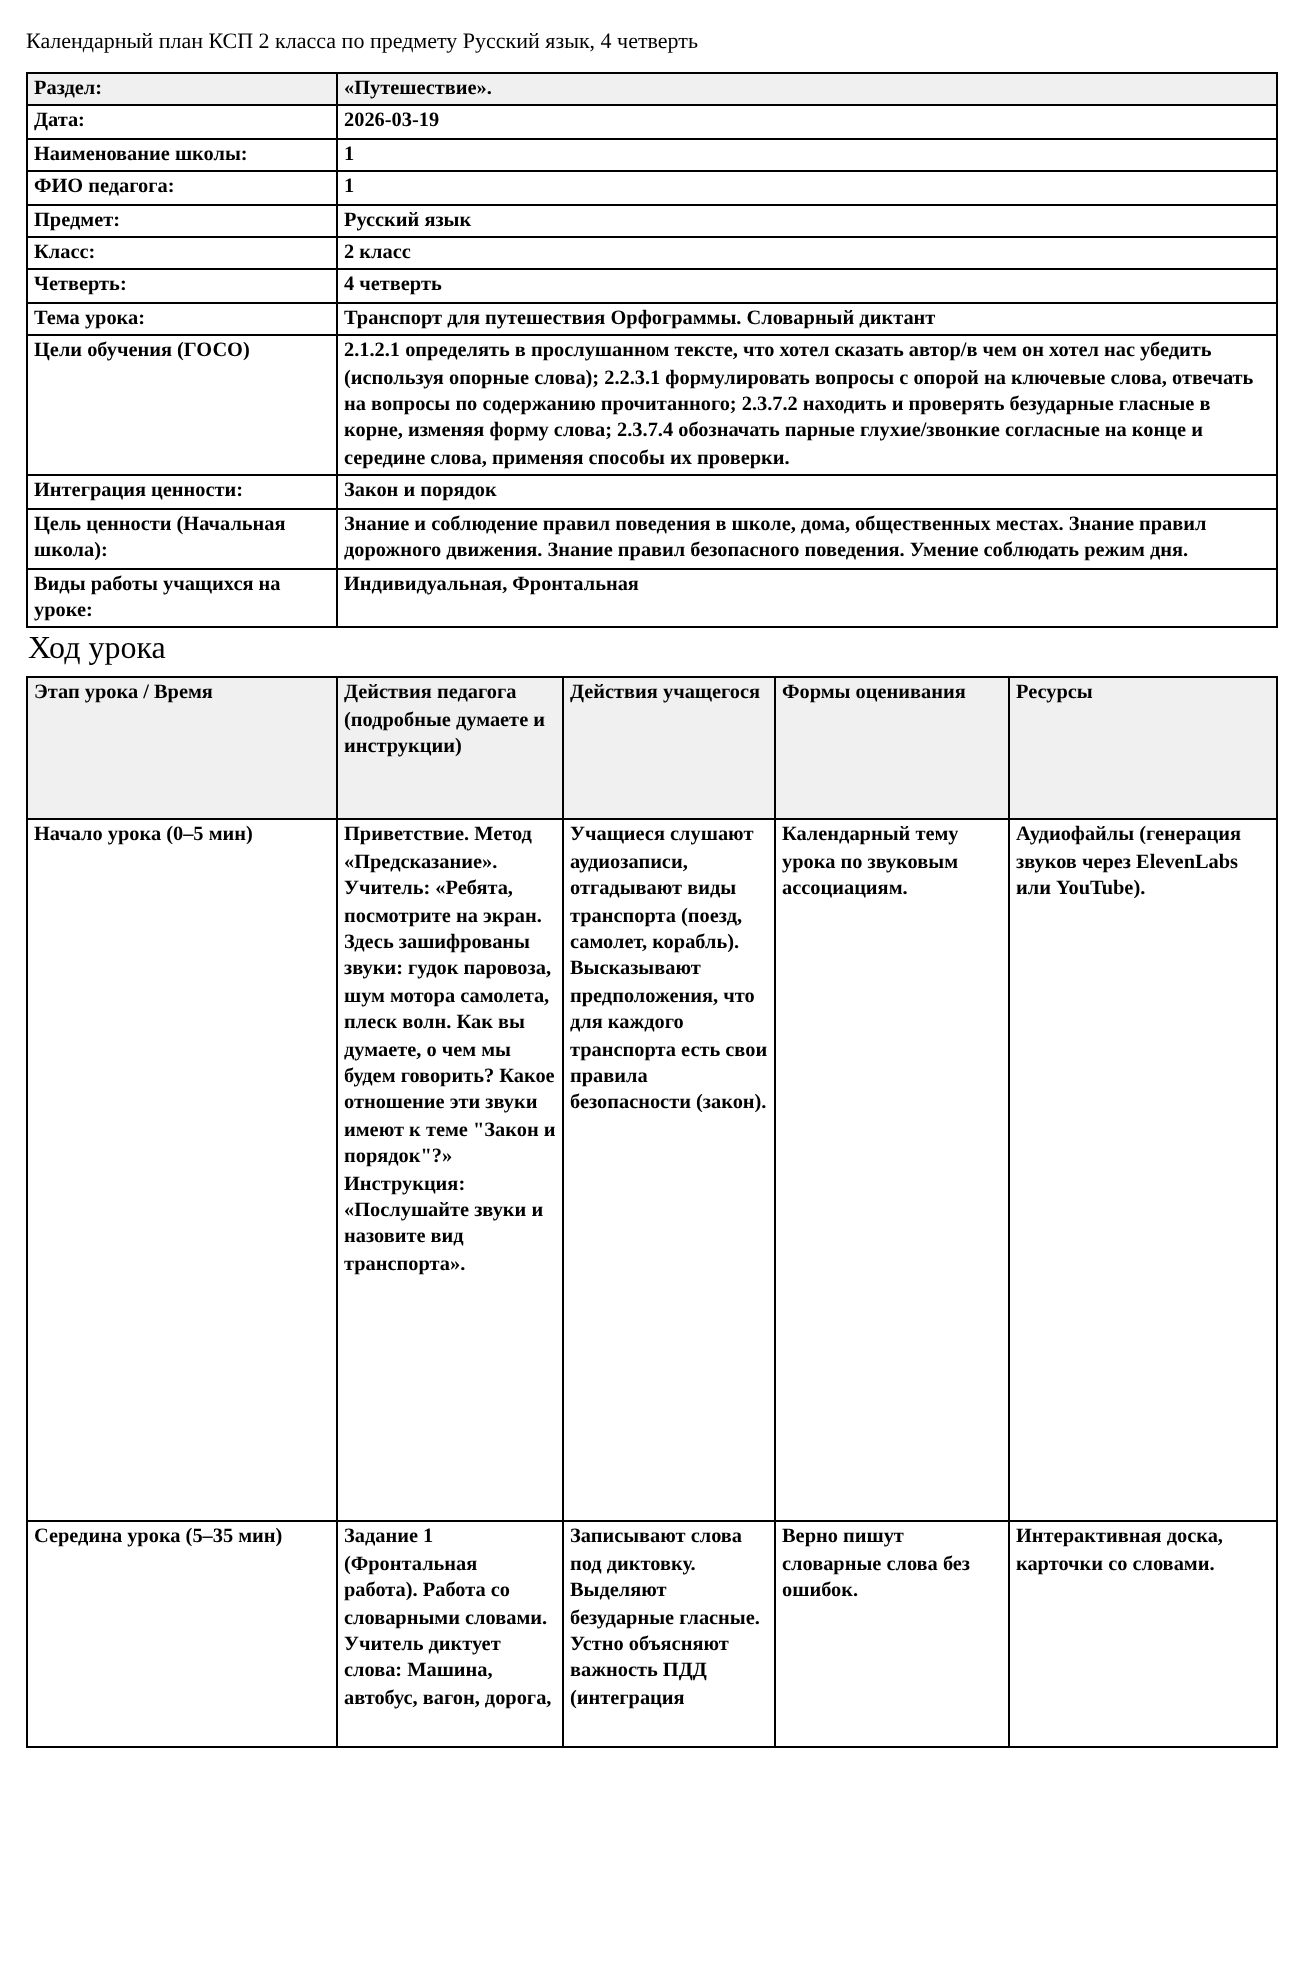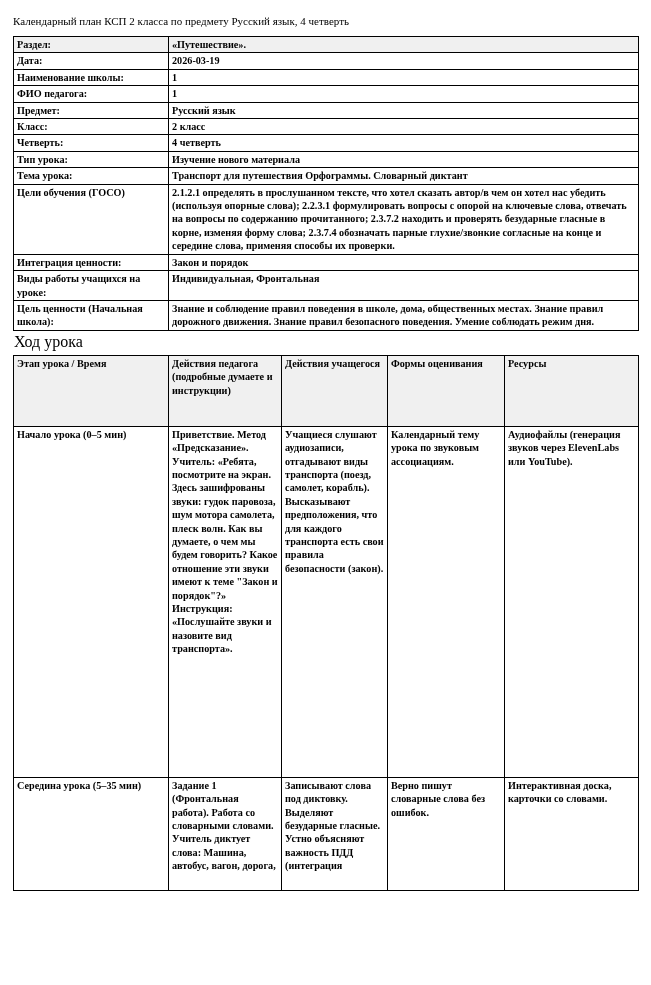--- a/index.html
+++ b/index.html
@@ -104,42 +104,38 @@
         </tr>
         <tr>
           <td>Класс:</td>
           <td>2 класс</td>
         </tr>
         <tr>
           <td>Четверть:</td>
           <td>4 четверть</td>
         </tr>
         <tr>
-          <td>Тип урока:</td>
-          <td>Изучение нового материала</td>
-        </tr>
-        <tr>
           <td>Тема урока:</td>
           <td>Транспорт для путешествия Орфограммы. Словарный диктант</td>
         </tr>
         <tr>
           <td>Цели обучения (ГОСО)</td>
           <td>2.1.2.1 определять в прослушанном тексте, что хотел сказать автор/в чем он хотел нас убедить (используя опорные слова); 2.2.3.1 формулировать вопросы с опорой на ключевые слова, отвечать на вопросы по содержанию прочитанного; 2.3.7.2 находить и проверять безударные гласные в корне, изменяя форму слова; 2.3.7.4 обозначать парные глухие/звонкие согласные на конце и середине слова, применяя способы их проверки.</td>
         </tr>
         <tr>
           <td>Интеграция ценности:</td>
           <td>Закон и порядок</td>
         </tr>
         <tr>
+          <td>Цель ценности (Начальная школа):</td>
+          <td>Знание и соблюдение правил поведения в школе, дома, общественных местах. Знание правил дорожного движения. Знание правил безопасного поведения. Умение соблюдать режим дня.</td>
+        </tr>
+        <tr>
           <td>Виды работы учащихся на уроке:</td>
           <td>Индивидуальная, Фронтальная</td>
-        </tr>
-        <tr>
-          <td>Цель ценности (Начальная школа):</td>
-          <td>Знание и соблюдение правил поведения в школе, дома, общественных местах. Знание правил дорожного движения. Знание правил безопасного поведения. Умение соблюдать режим дня.</td>
         </tr>
       </tbody>
   </table>
 
   <div class="section-label">Ход урока</div>
 
   <table class="flow-table">
     <colgroup>
       <col class="f1">
       <col class="f2">

